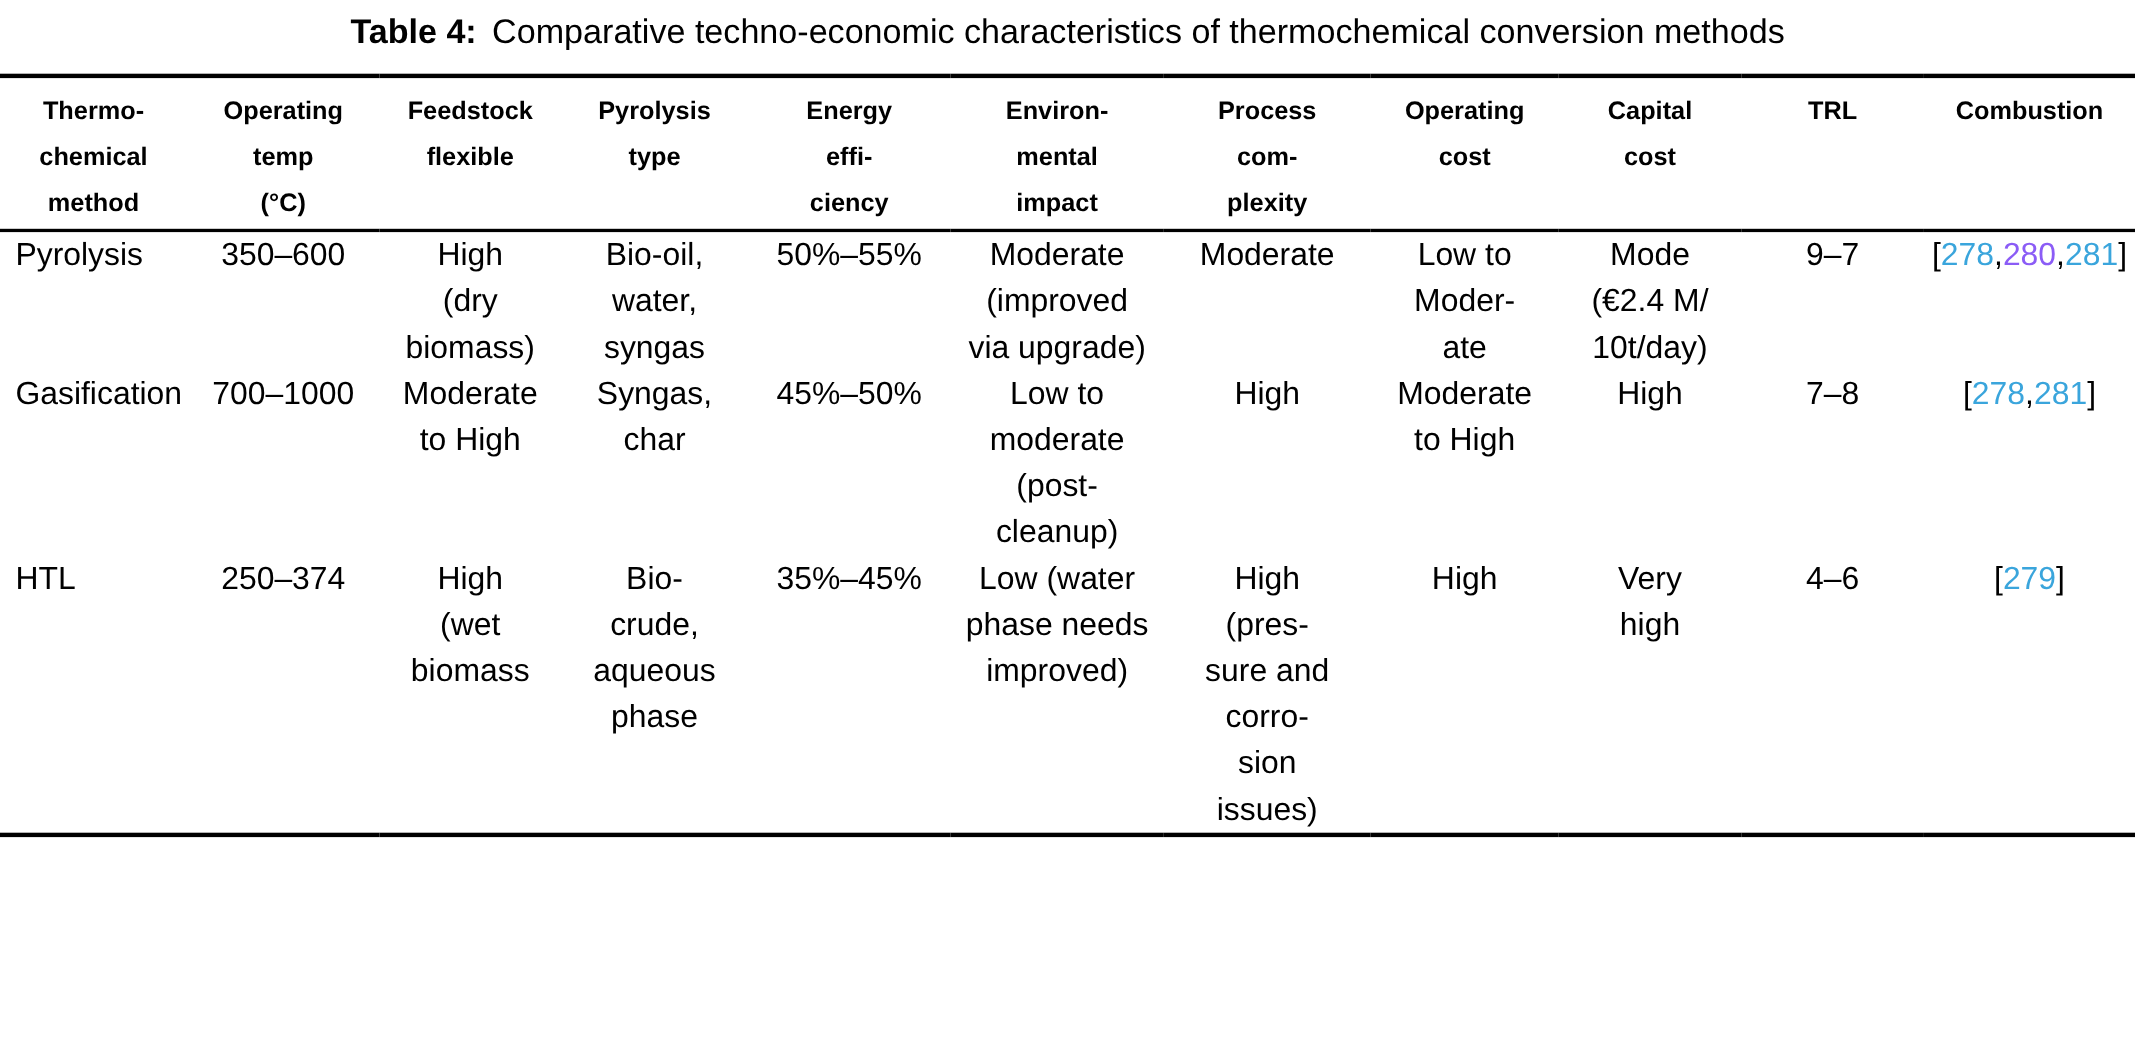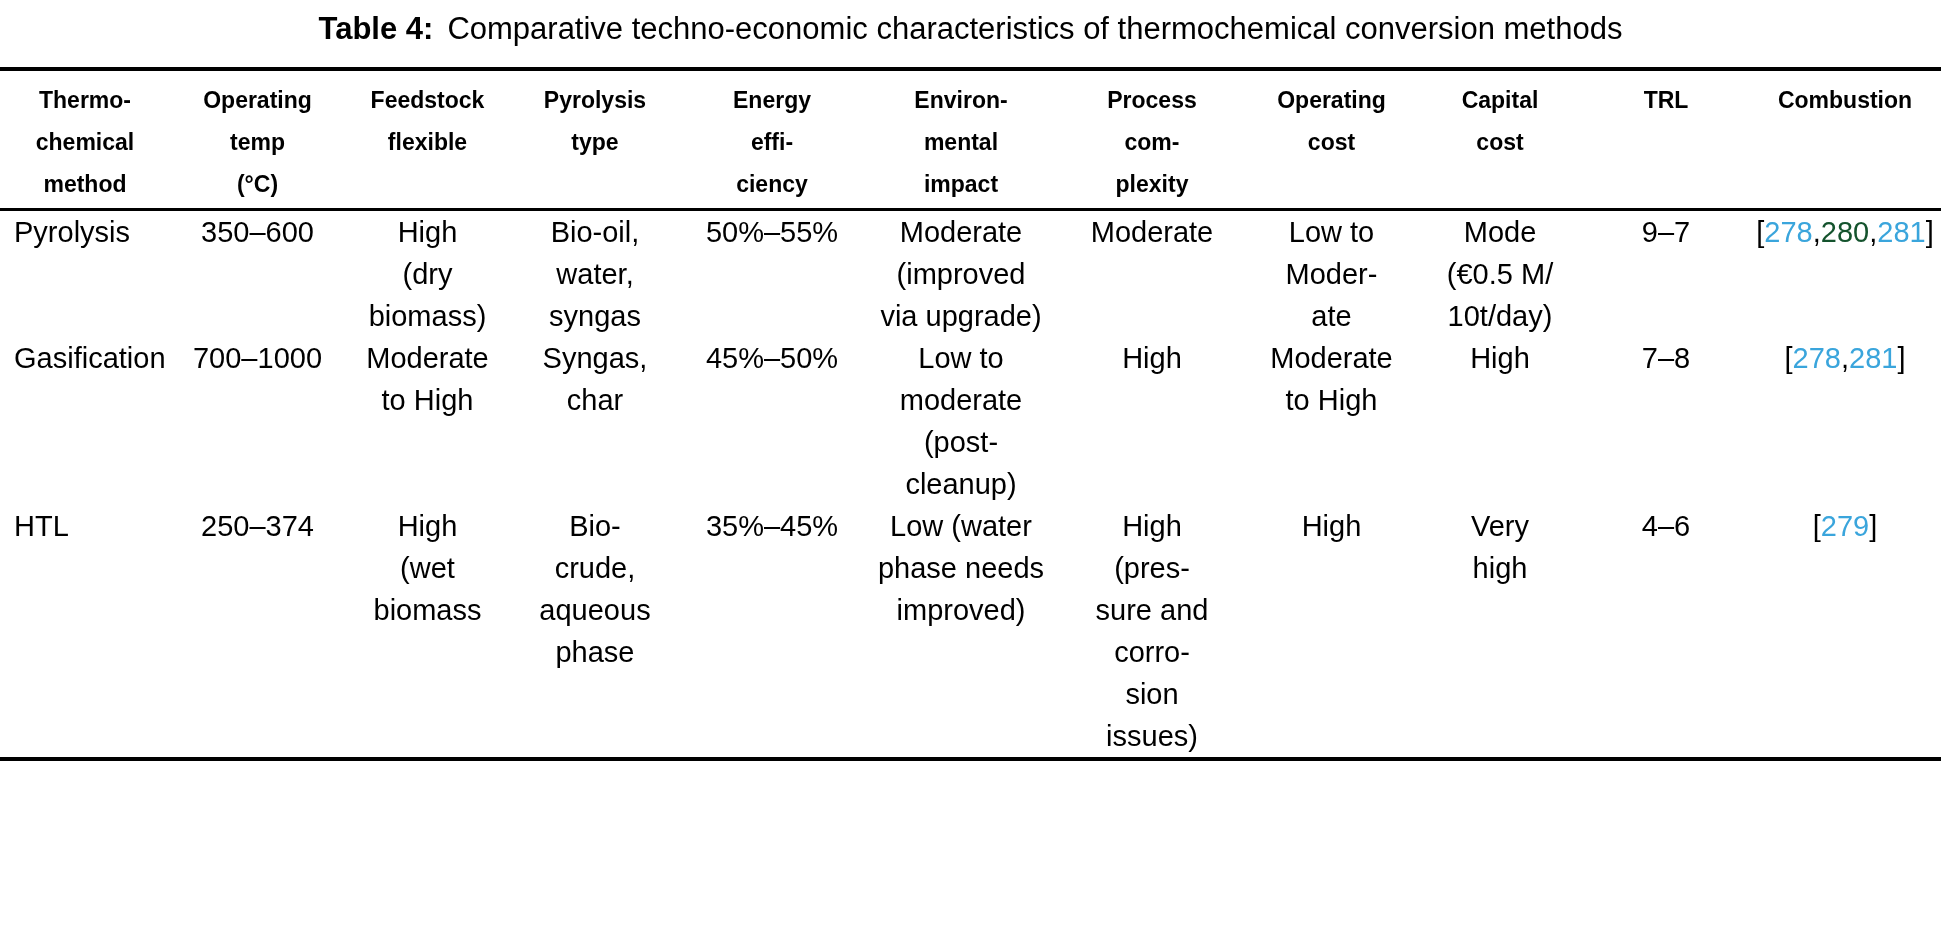--- a/index.html
+++ b/index.html
@@ -120,24 +120,24 @@
 syngas</td>
           <td>50%–55%</td>
           <td>Moderate
 (improved
 via upgrade)</td>
           <td>Moderate</td>
           <td>Low to
 Moder-
 ate</td>
           <td>Mode
-(€0.5 M/
+(€2.4 M/
 10t/day)</td>
           <td>9–7</td>
-          <td>[<span class="ref-link" style="color: rgb(58, 165, 220);">278</span>,<span class="ref-link" style="color: #14532d; text-align: center;">280</span>,<span class="ref-link" style="color: rgb(58, 165, 220);">281</span>]</td>
+          <td>[<span class="ref-link" style="color: rgb(58, 165, 220);">278</span>,<span class="ref-link" style="color: #8b5cf6; text-align: center;">280</span>,<span class="ref-link" style="color: rgb(58, 165, 220);">281</span>]</td>
         </tr>
         <tr>
           <td>Gasification</td>
           <td>700–1000</td>
           <td>Moderate
 to High</td>
           <td>Syngas,
 char</td>
           <td>45%–50%</td>
           <td>Low to

